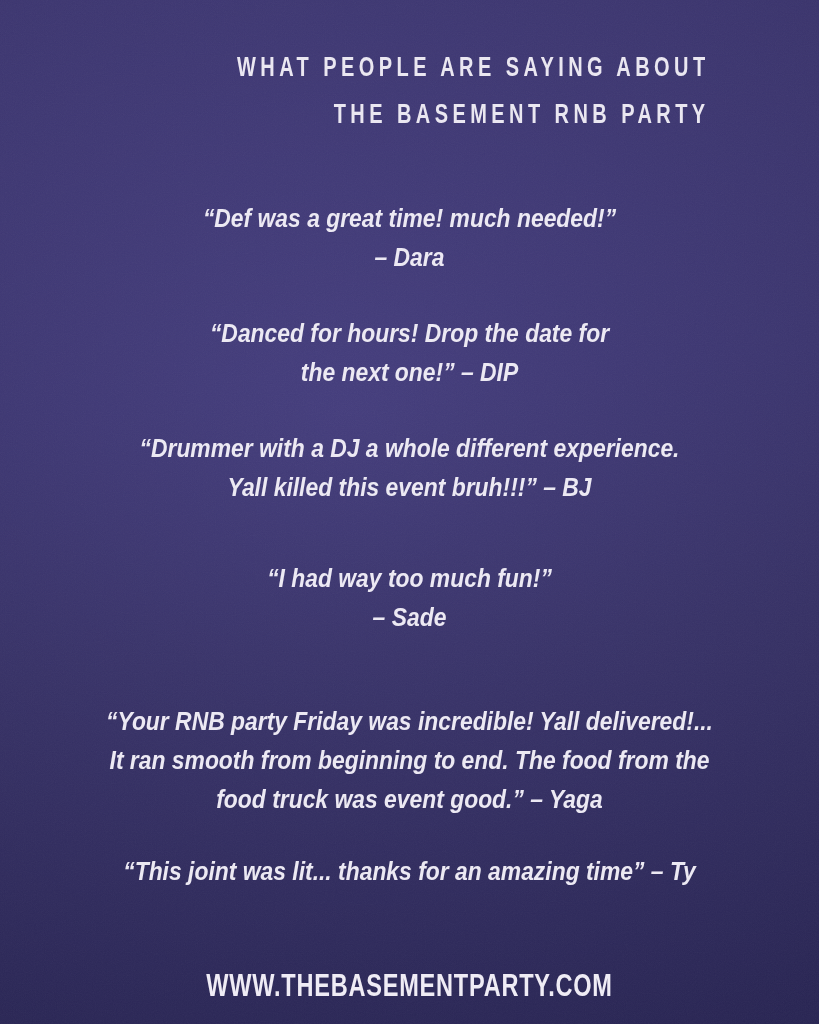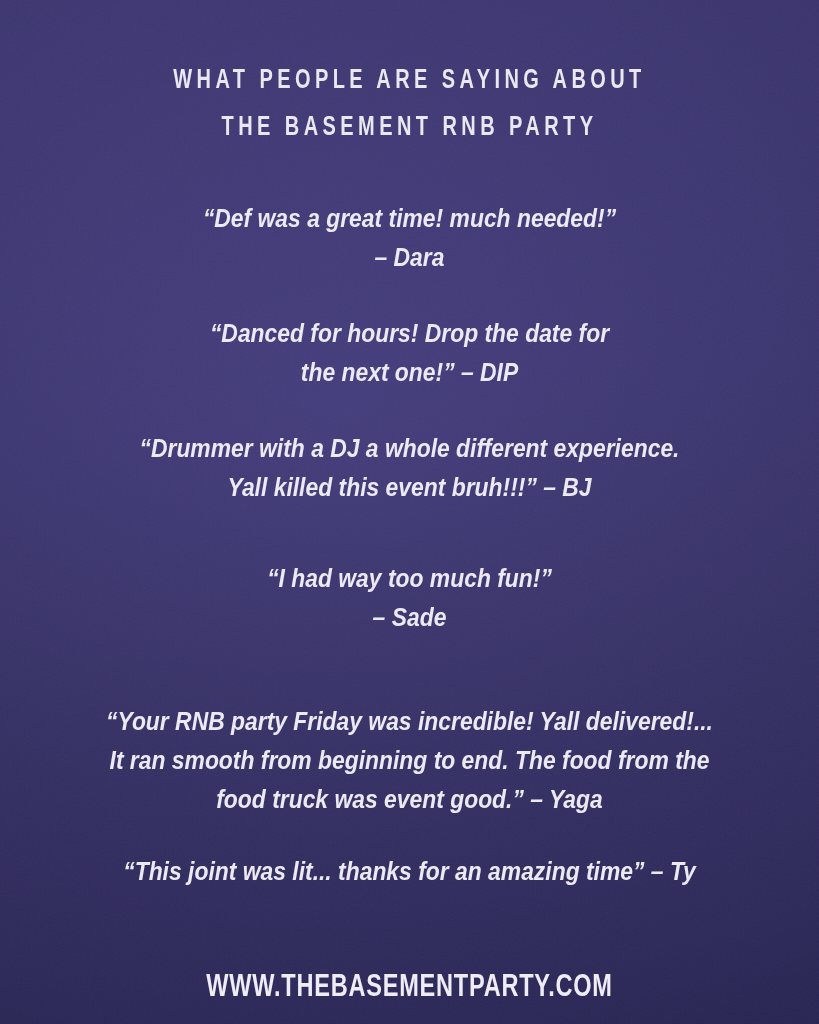--- a/index.html
+++ b/index.html
@@ -90,21 +90,21 @@
     <filter id="noiseFilter">
       <feTurbulence type="fractalNoise" baseFrequency="0.9" numOctaves="2" stitchTiles="stitch"></feTurbulence>
       <feColorMatrix type="saturate" values="0"></feColorMatrix>
       <feComponentTransfer>
         <feFuncA type="linear" slope="0.10" intercept="0"></feFuncA>
       </feComponentTransfer>
     </filter>
     <rect width="100%" height="100%" filter="url(#noiseFilter)"></rect>
   </svg>
 
-  <h1 class="layer title" style="margin:16px;">
+  <h1 class="layer title" style="margin:4px;text-align:right;">
     <span class="t-line">WHAT PEOPLE ARE SAYING ABOUT</span>
     <span class="t-line">THE BASEMENT RNB PARTY</span>
   </h1>
 
   <div class="layer quote q0">“Def was a great time! much needed!”
 – Dara</div>
 
   <div class="layer quote q1">“Danced for hours! Drop the date for
 the next one!” – DIP</div>
 

